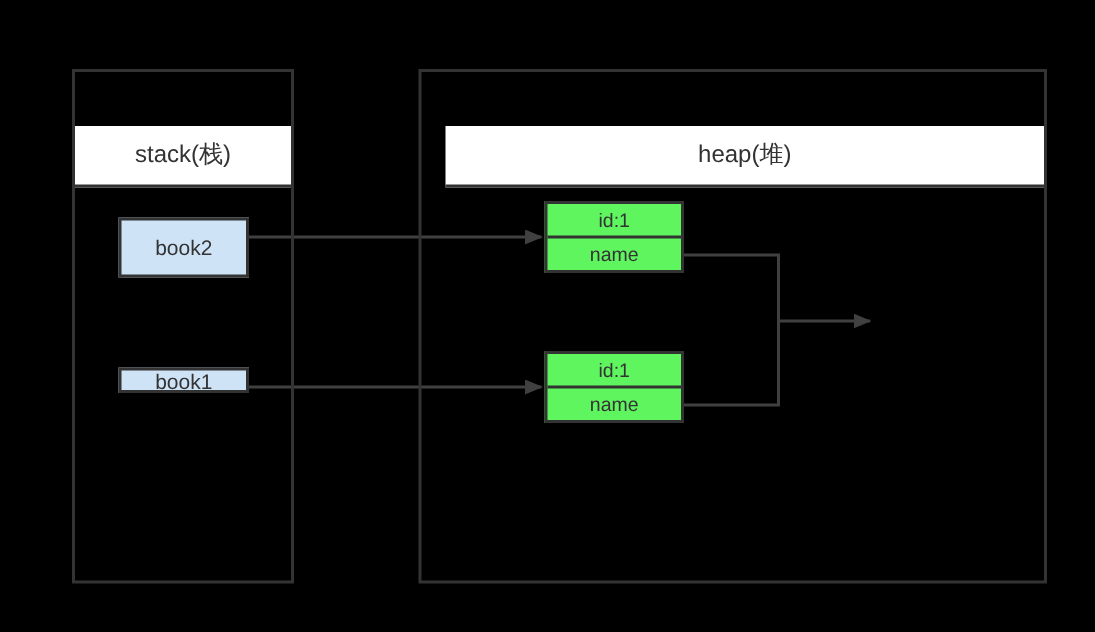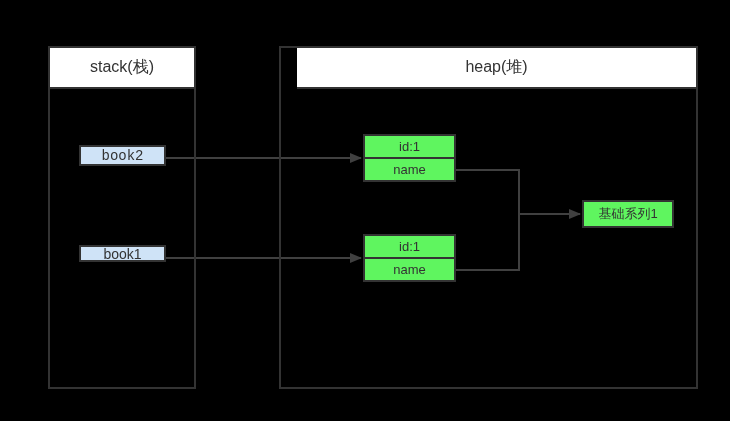--- a/index.html
+++ b/index.html
@@ -31,34 +31,35 @@
   #heap-box  { left: 279px; top: 46px; width: 419px; height: 343px; padding-left: 16px; }
   .container .header {
     height: 39px;
     background: #ffffff;
     border-bottom: 2px solid #333333;
     display: flex;
     align-items: center;
     justify-content: center;
     font-size: 16px;
     color: #333333;
+    margin-top: 36px;
   }
   .node {
     position: absolute;
     border: 2px solid #333333;
     box-sizing: border-box;
     display: flex;
     align-items: center;
     justify-content: center;
     font-size: 14px;
     color: #333333;
   }
   .var-blue { background: #cfe3f7; }
   .node-green { background: #5ff55f; }
-  #book2 { left: 79px; top: 145px; width: 87px; height: 21px; font-family: Liberation Mono, monospace; }
+  #book2 { left: 79px; top: 145px; width: 87px; height: 40px; }
   #book1 { left: 79px; top: 245px; width: 87px; height: 17px; }
   .obj {
     position: absolute;
     border: 2px solid #333333;
     box-sizing: border-box;
     background: #5ff55f;
     display: flex;
     flex-direction: column;
   }
   #obj1 { left: 363px; top: 134px; width: 93px; height: 48px; }
@@ -108,15 +109,14 @@
   <div class="obj" id="obj1">
     <div class="row">id:1</div>
     <div class="row">name</div>
   </div>
 
   <div class="obj" id="obj2">
     <div class="row">id:1</div>
     <div class="row">name</div>
   </div>
 
-  <div class="node node-green" id="target">基础系列1</div>
 
 </div>
 
 </body></html>

